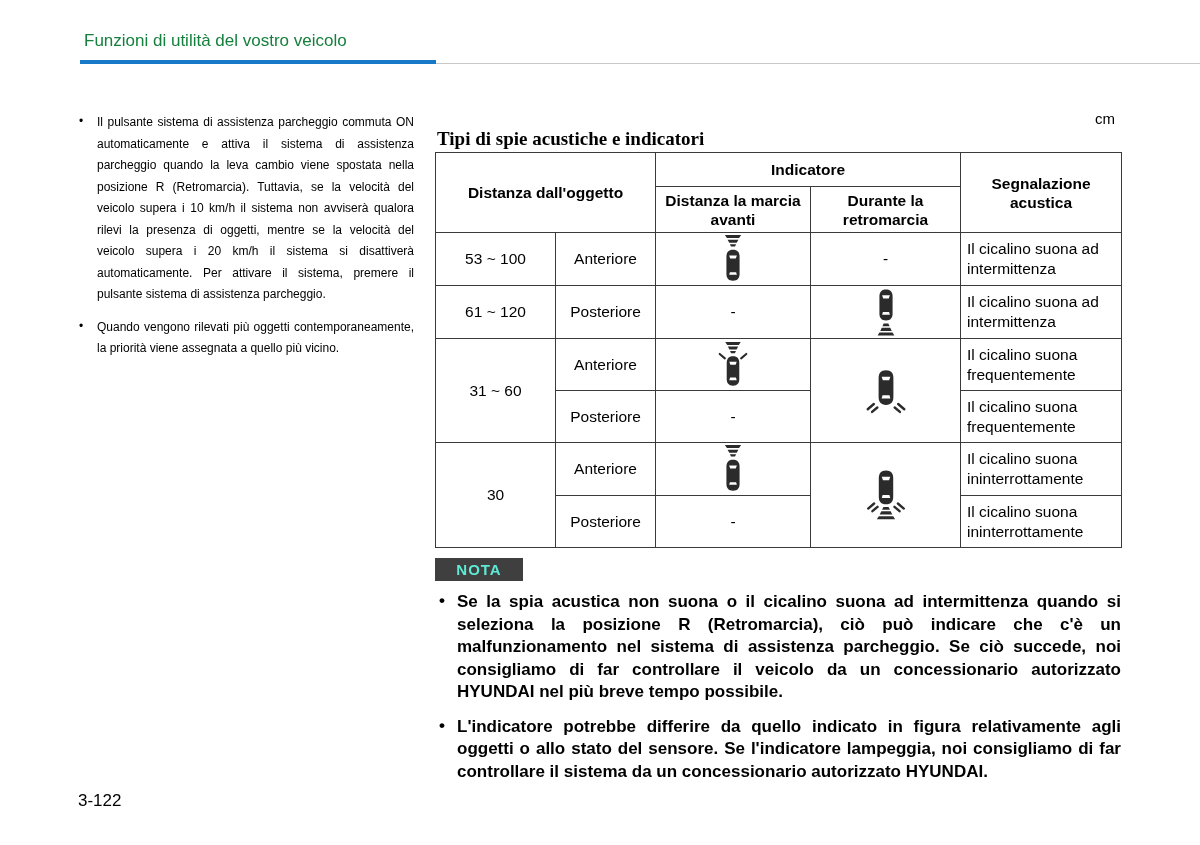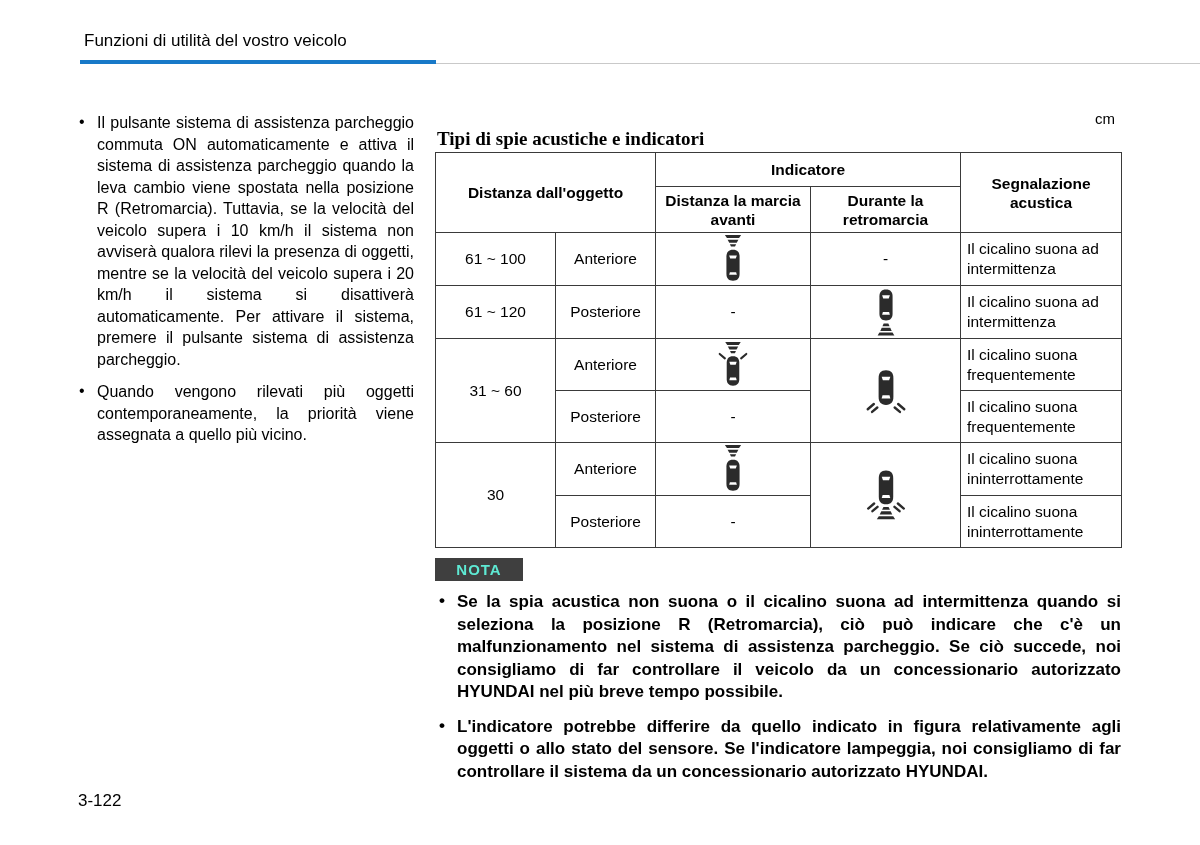--- a/index.html
+++ b/index.html
@@ -6,27 +6,27 @@
   html,body { background:#fff; }
   body {
     width:1200px; height:845px; position:relative;
     font-family:"Liberation Sans", sans-serif; color:#000;
     overflow:hidden;
   }
 
   
   .chapter-title {
     position:absolute; left:84px; top:31px;
-    font-size:17px; color:#000000;
+    font-size:17px; color:#15803d;
   }
   .rule-gray { position:absolute; left:80px; top:63px; width:1120px; height:1px; background:#c9c9c9; }
   .rule-blue { position:absolute; left:80px; top:60px; width:356px; height:4px; background:#1879c8; }
 
   
-  .left-col { position:absolute; left:76px; top:112px; width:338px; font-size:16px; line-height:21.5px; }
+  .left-col { position:absolute; left:76px; top:112px; width:338px; font-size:12px; line-height:21.5px; }
   .bullet { position:relative; padding-left:21px; text-align:justify; margin-bottom:11px; }
   .bullet::before { content:"\2022"; position:absolute; left:3px; top:-1px; }
 
   
   .right { position:absolute; left:435px; top:108px; width:686px; }
   .tbl-title { position:absolute; left:2px; top:20px; font-family:"Liberation Serif", serif; font-weight:bold; font-size:19px; }
   .unit { position:absolute; right:6px; top:2px; font-size:15px; }
 
   table { position:absolute; left:0; top:44px; width:686px; border-collapse:collapse; table-layout:fixed; background:#fff; }
   td { border:1px solid #3a3a3a; text-align:center; vertical-align:middle; font-size:15.5px; padding:2px 4px; }
@@ -104,21 +104,21 @@
         <td colspan="2" rowspan="2" class="th">Distanza dall'oggetto</td>
         <td colspan="2" class="th">Indicatore</td>
         <td rowspan="2" class="th">Segnalazione acustica</td>
       </tr>
       <tr style="height:46px">
         <td class="th">Distanza la marcia avanti</td>
         <td class="th">Durante la retromarcia</td>
       </tr>
 
       <tr style="height:52px">
-        <td>61 ~ 100</td>
+        <td>53 ~ 100</td>
         <td>Anteriore</td>
         <td>
           <svg class="tbl-icon" width="24" height="48" viewBox="0 0 30 62">
             <use href="#waves-front"></use>
               <use href="#car-top" transform="translate(0,17)"></use>
           </svg>
         </td>
         <td>-</td>
         <td class="signal">Il cicalino suona ad intermittenza</td>
       </tr>

